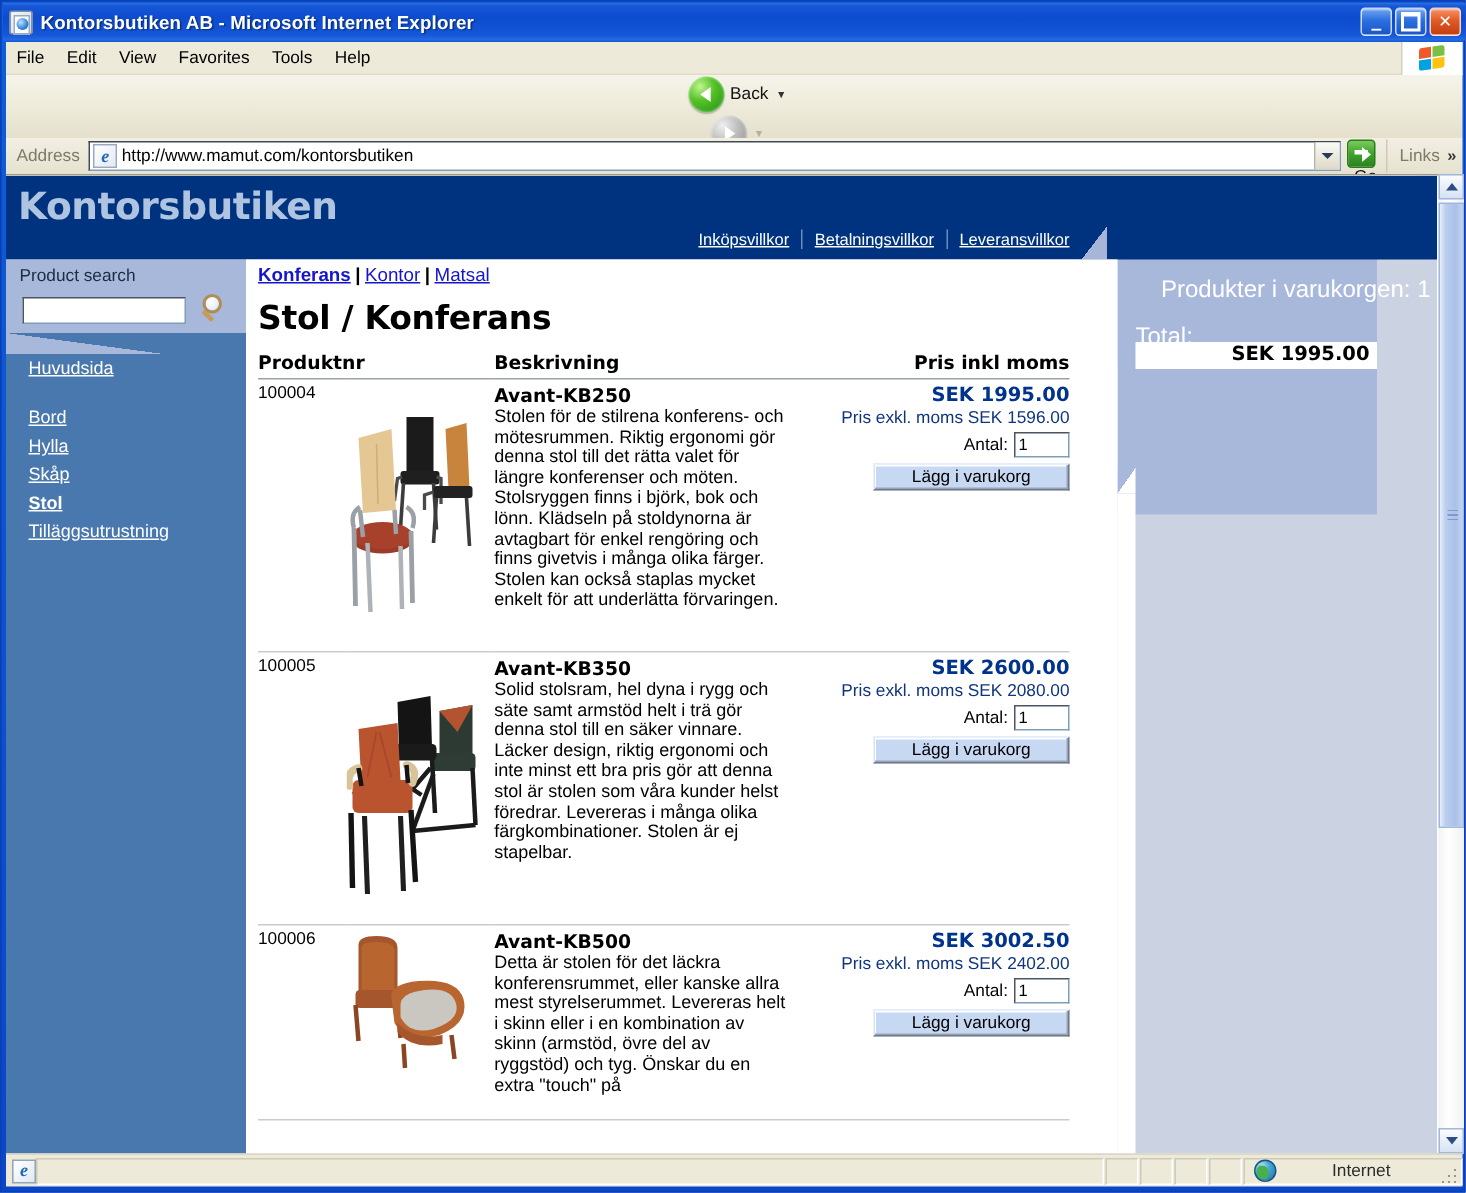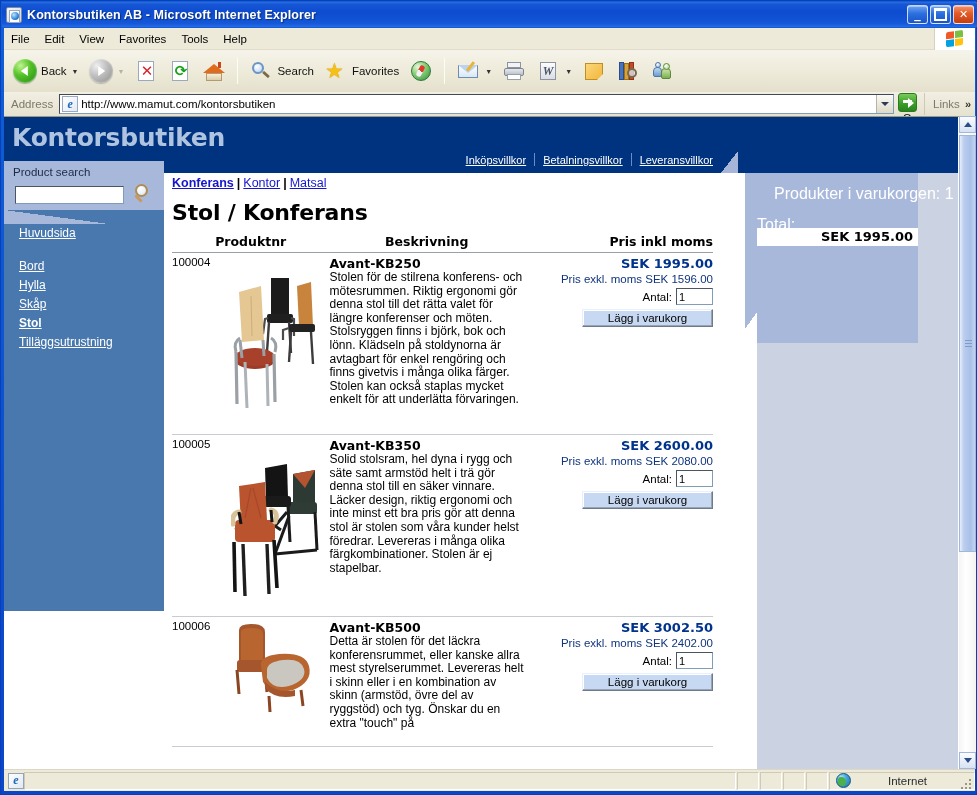--- a/index.html
+++ b/index.html
@@ -87,21 +87,21 @@
   .flaglogo i { position: absolute; width: 8px; height: 7px; display:block; }
   .flaglogo i:nth-child(1){ left:0; top:0; background:#F05A28; border-radius:2px 0 0 0;}
   .flaglogo i:nth-child(2){ left:9px; top:0; background:#7AC143; border-radius:0 2px 0 0;}
   .flaglogo i:nth-child(3){ left:0; top:8px; background:#00A3E0; border-radius:0 0 0 2px;}
   .flaglogo i:nth-child(4){ left:9px; top:8px; background:#FFC20E; border-radius:0 0 2px 0;}
 
   
   #toolbar {
     position: absolute; left: 3px; top: 49px; width: 971px; height: 42px;
     background: linear-gradient(to bottom, #F6F4EA 0%, #EDEAD9 55%, #E4E0CC 100%);
-    display: flex; align-items: center; padding-left: 4px;
+    display: flex; align-items: center; padding-left: 4px; flex-direction: column;
   }
   .tbtn { height: 38px; display: flex; align-items: center; padding: 0 4px;
           border: 1px solid transparent; border-radius: 3px; }
   .tbtn .lbl { font-size: 11.5px; color: #111; margin-left: 4px; white-space: nowrap; }
   .tbtn .arr { margin-left: 5px; font-size: 7px; color: #333; }
   .tbtn .arr.dim { color: #b5b2a2; }
   .tb-sep { width: 1px; height: 26px; background: #CFCBB6; margin: 0 6px;
             border-right: 1px solid #fdfdf8; }
 
   .ic { width: 24px; height: 24px; position: relative; flex: none; }
@@ -299,21 +299,21 @@
     white-space: nowrap;
   }
   #topnav .tnsep { width:1px; height: 13px; background:#6E8CBF; }
   #hdr-corner {
     position: absolute; right: 220px; top: 34px; width: 17px; height: 22px;
     background: linear-gradient(to bottom right, #00337F 50%, #A7B6D8 50%);
   }
 
   
   #sidebar {
-    position: absolute; left: 0; top: 44px; width: 160px; height: 450px;
+    position: absolute; left: 0; top: 56px; width: 160px; height: 597px;
     background: #4878AD;
   }
   #searchbox {
     position: absolute; left: 0; top: 0; width: 160px; height: 49px;
     background: #A8B8DB;
   }
   #searchbox .slabel {
     position: absolute; left: 9px; top: 5px; font-size: 11.5px; color: #1b2b42;
   }
   #searchinput {
@@ -359,21 +359,21 @@
     font-size: 22px; font-weight: bold; color: #000; margin: 10px 0 0 0;
     font-family: "DejaVu Sans", sans-serif; letter-spacing: -.2px;
   }
   #subnav { margin: 3px 0 0 0; font-size: 12.5px; }
   #subnav a { color: #1515CC; text-decoration: underline; }
   #subnav a.active { font-weight: bold; }
   #subnav .sep { color: #000; font-weight: bold; padding: 0 3px; }
 
   table.products { width: 541px; border-collapse: collapse; margin-top: 9px; }
   table.products th {
-    font-size: 12.5px; font-weight: bold; color: #000; text-align: center;
+    font-size: 12.5px; font-weight: bold; color: #000; text-align: left;
     padding: 0 0 3px 0; border-bottom: 1px solid #9aa0a8; white-space: nowrap;
     font-family: "DejaVu Sans", sans-serif;
   }
   table.products th.right { text-align: right; }
   table.products td {
     vertical-align: top; padding: 3px 0 6px 0; border-bottom: 1px solid #c8ccd2;
   }
   td.c-nr { width: 58px; font-size: 11.5px; color: #000; }
   td.c-img { width: 96px; }
   td.c-desc { width: 190px; padding-right: 6px; }

